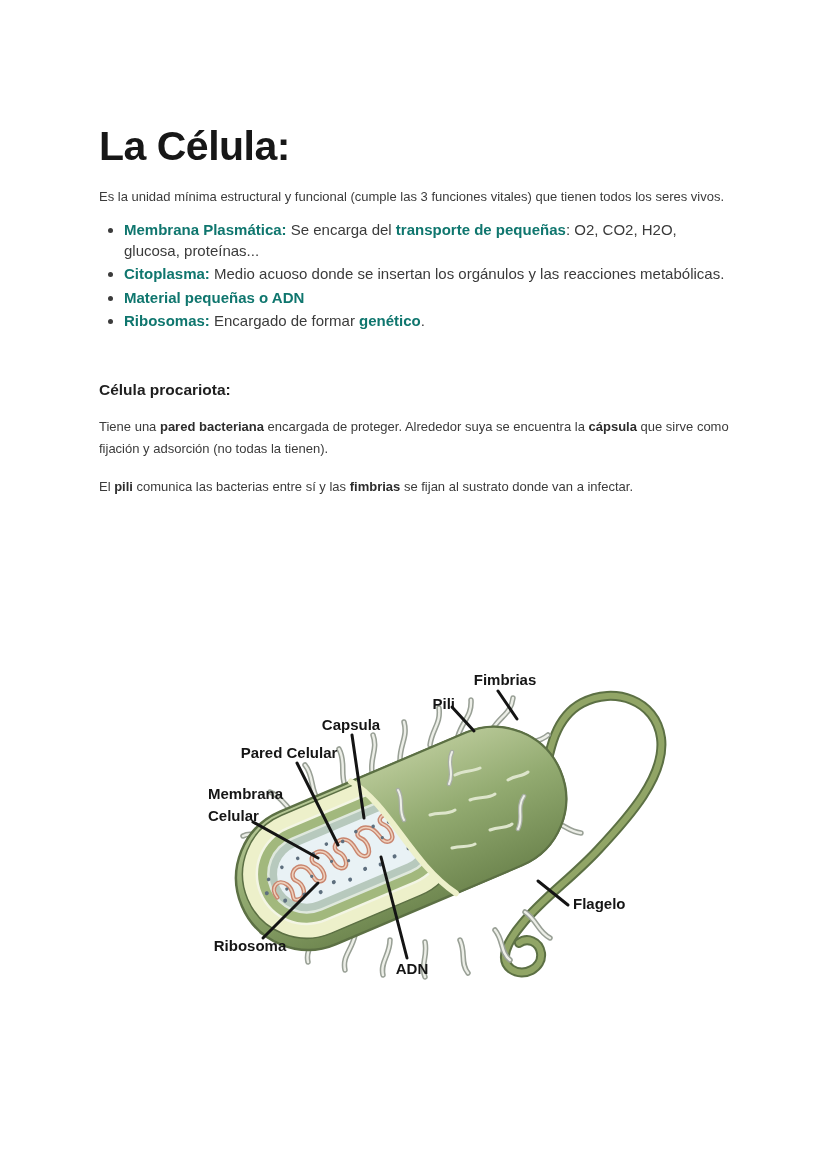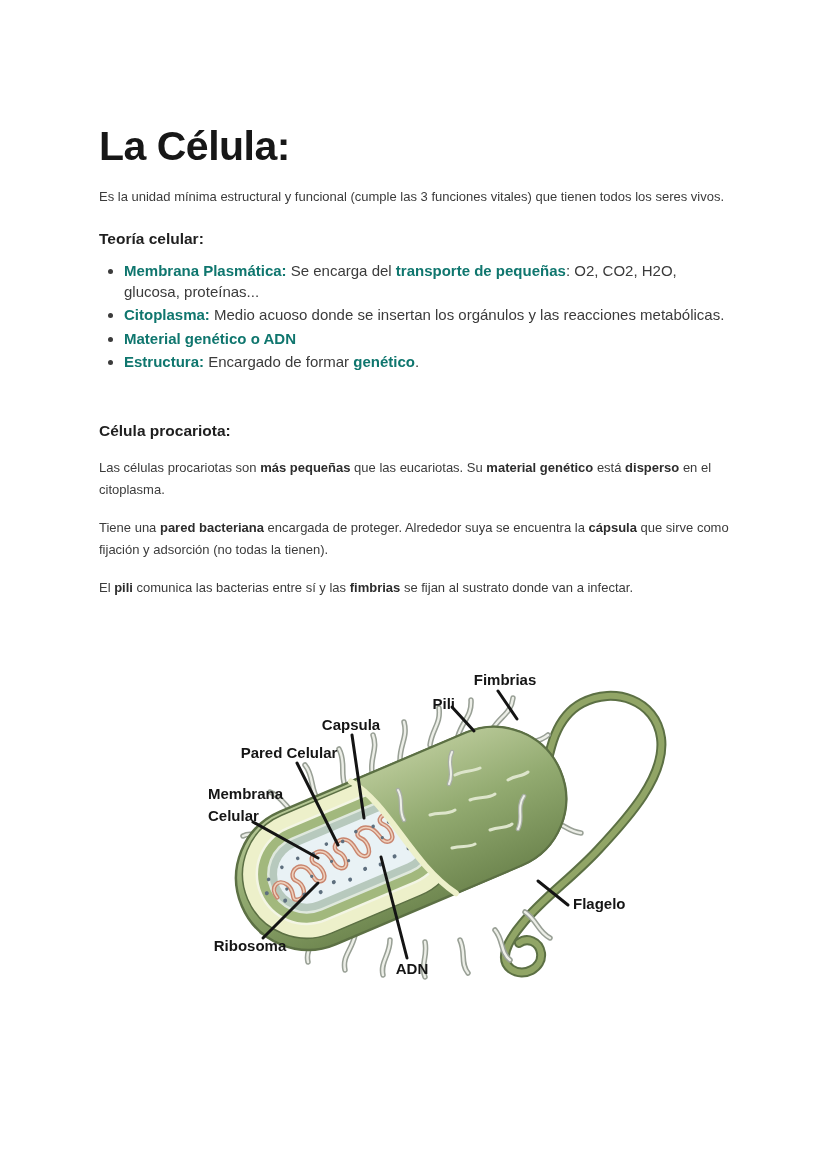--- a/index.html
+++ b/index.html
@@ -33,31 +33,29 @@
 </head>
 <body>
 
 <div class="page">
   <div class="content">
 
     <h1 class="doc-title">La Célula:</h1>
 
     <p class="body-text">Es la unidad mínima estructural y funcional (cumple las 3 funciones vitales) que tienen todos los seres vivos.</p>
 
-    <h3 class="section-heading">Teoría celular:</h3>
 
     <ul class="doc-list">
       <li><b>Membrana Plasmática:</b><span> Se encarga del </span><b>transporte de pequeñas</b><span>: O2, CO2, H2O, glucosa, proteínas...</span></li>
       <li><b>Citoplasma:</b><span> Medio acuoso donde se insertan los orgánulos y las reacciones metabólicas.</span></li>
-      <li><b>Material genético o ADN</b></li>
-      <li><b>Estructura:</b><span> Encargado de formar </span><b>genético</b><span>.</span></li>
+      <li><b>Material pequeñas o ADN</b></li>
+      <li><b>Ribosomas:</b><span> Encargado de formar </span><b>genético</b><span>.</span></li>
     </ul>
 
     <h3 class="section-heading big-gap">Célula procariota:</h3>
-    <p class="body-text"><span>Las células procariotas son </span><b>más pequeñas</b><span> que las eucariotas. Su </span><b>material genético</b><span> está </span><b>disperso</b><span> en el citoplasma.</span></p>
     <p class="body-text"><span>Tiene una </span><b>pared bacteriana</b><span> encargada de proteger. Alrededor suya se encuentra la </span><b>cápsula</b><span> que sirve como fijación y adsorción (no todas la tienen).</span></p>
     <p class="body-text"><span>El </span><b>pili</b><span> comunica las bacterias entre sí y las </span><b>fimbrias</b><span> se fijan al sustrato donde van a infectar.</span></p>
   </div>
 
   <svg class="diagram" viewBox="180 655 520 345">
     <defs>
       <linearGradient id="bodyGrad" x1="0" y1="-73" x2="0" y2="73" gradientUnits="userSpaceOnUse">
         <stop offset="0" stop-color="#b6c795"></stop>
         <stop offset="0.45" stop-color="#92aa70"></stop>
         <stop offset="1" stop-color="#6f8750"></stop>

